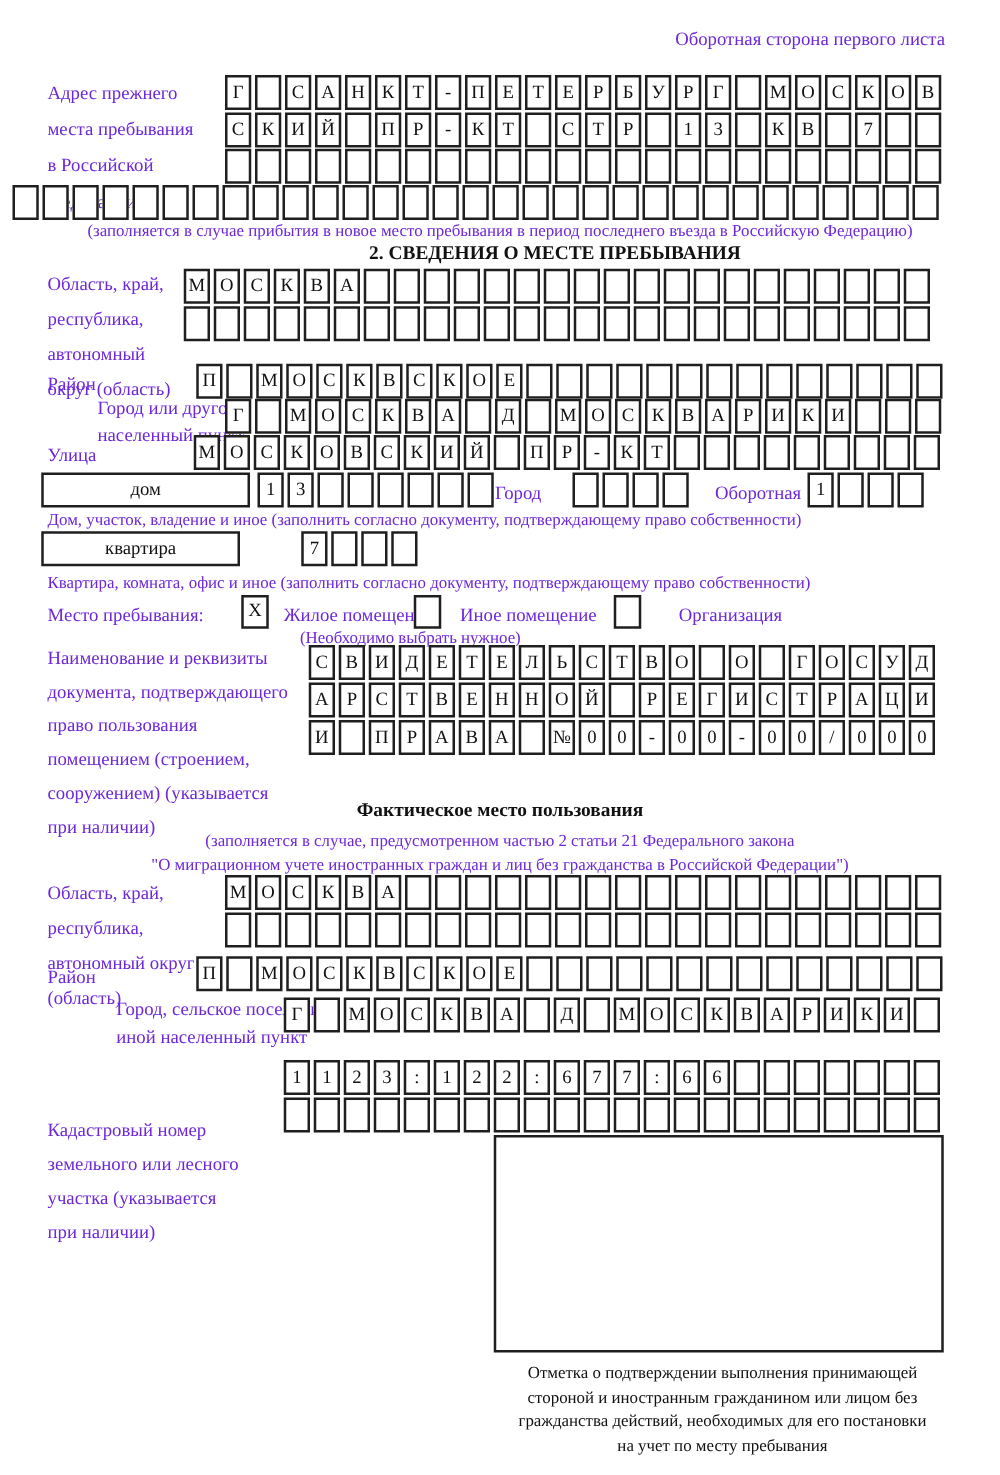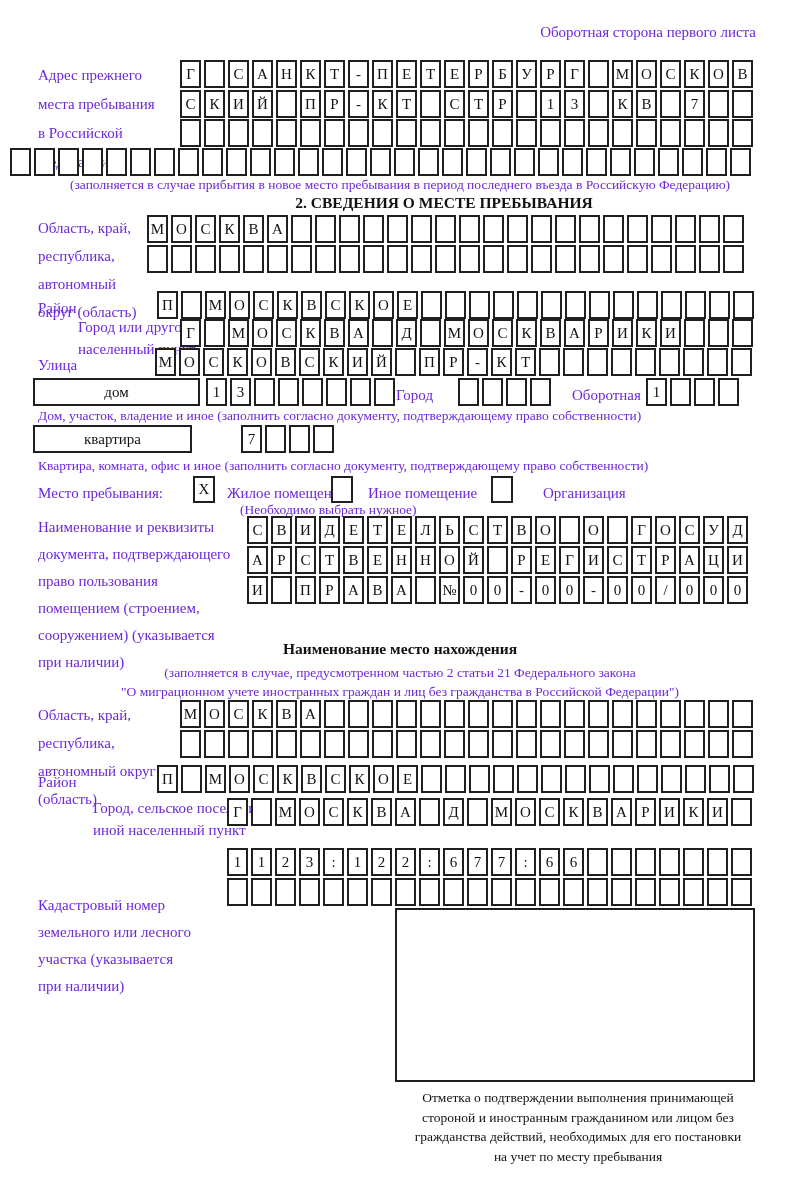--- a/index.html
+++ b/index.html
@@ -418,21 +418,21 @@
       <span class="cbox">0</span>
       <span class="cbox">-</span>
       <span class="cbox">0</span>
       <span class="cbox">0</span>
       <span class="cbox">/</span>
       <span class="cbox">0</span>
       <span class="cbox">0</span>
       <span class="cbox">0</span>
     </div>
 
-  <div class="abs sec-title center" style="top:640px;">Наименование место нахождения</div>
+  <div class="abs sec-title center" style="top:640px;">Фактическое место пользования</div>
   <div class="abs cap center" style="top:665px;">(заполняется в случае, предусмотренном частью 2 статьи 21 Федерального закона</div>
   <div class="abs cap center" style="top:684px;">"О миграционном учете иностранных граждан и лиц без гражданства в Российской Федерации")</div>
 
   <div class="abs lbl" style="left:38px;top:701px;width:140px;">Область, край,
 республика,
 автономный округ
 (область)</div>
   <div class="abs boxrow" style="left:180px;top:700px;">
       <span class="cbox">М</span>
       <span class="cbox">О</span>

